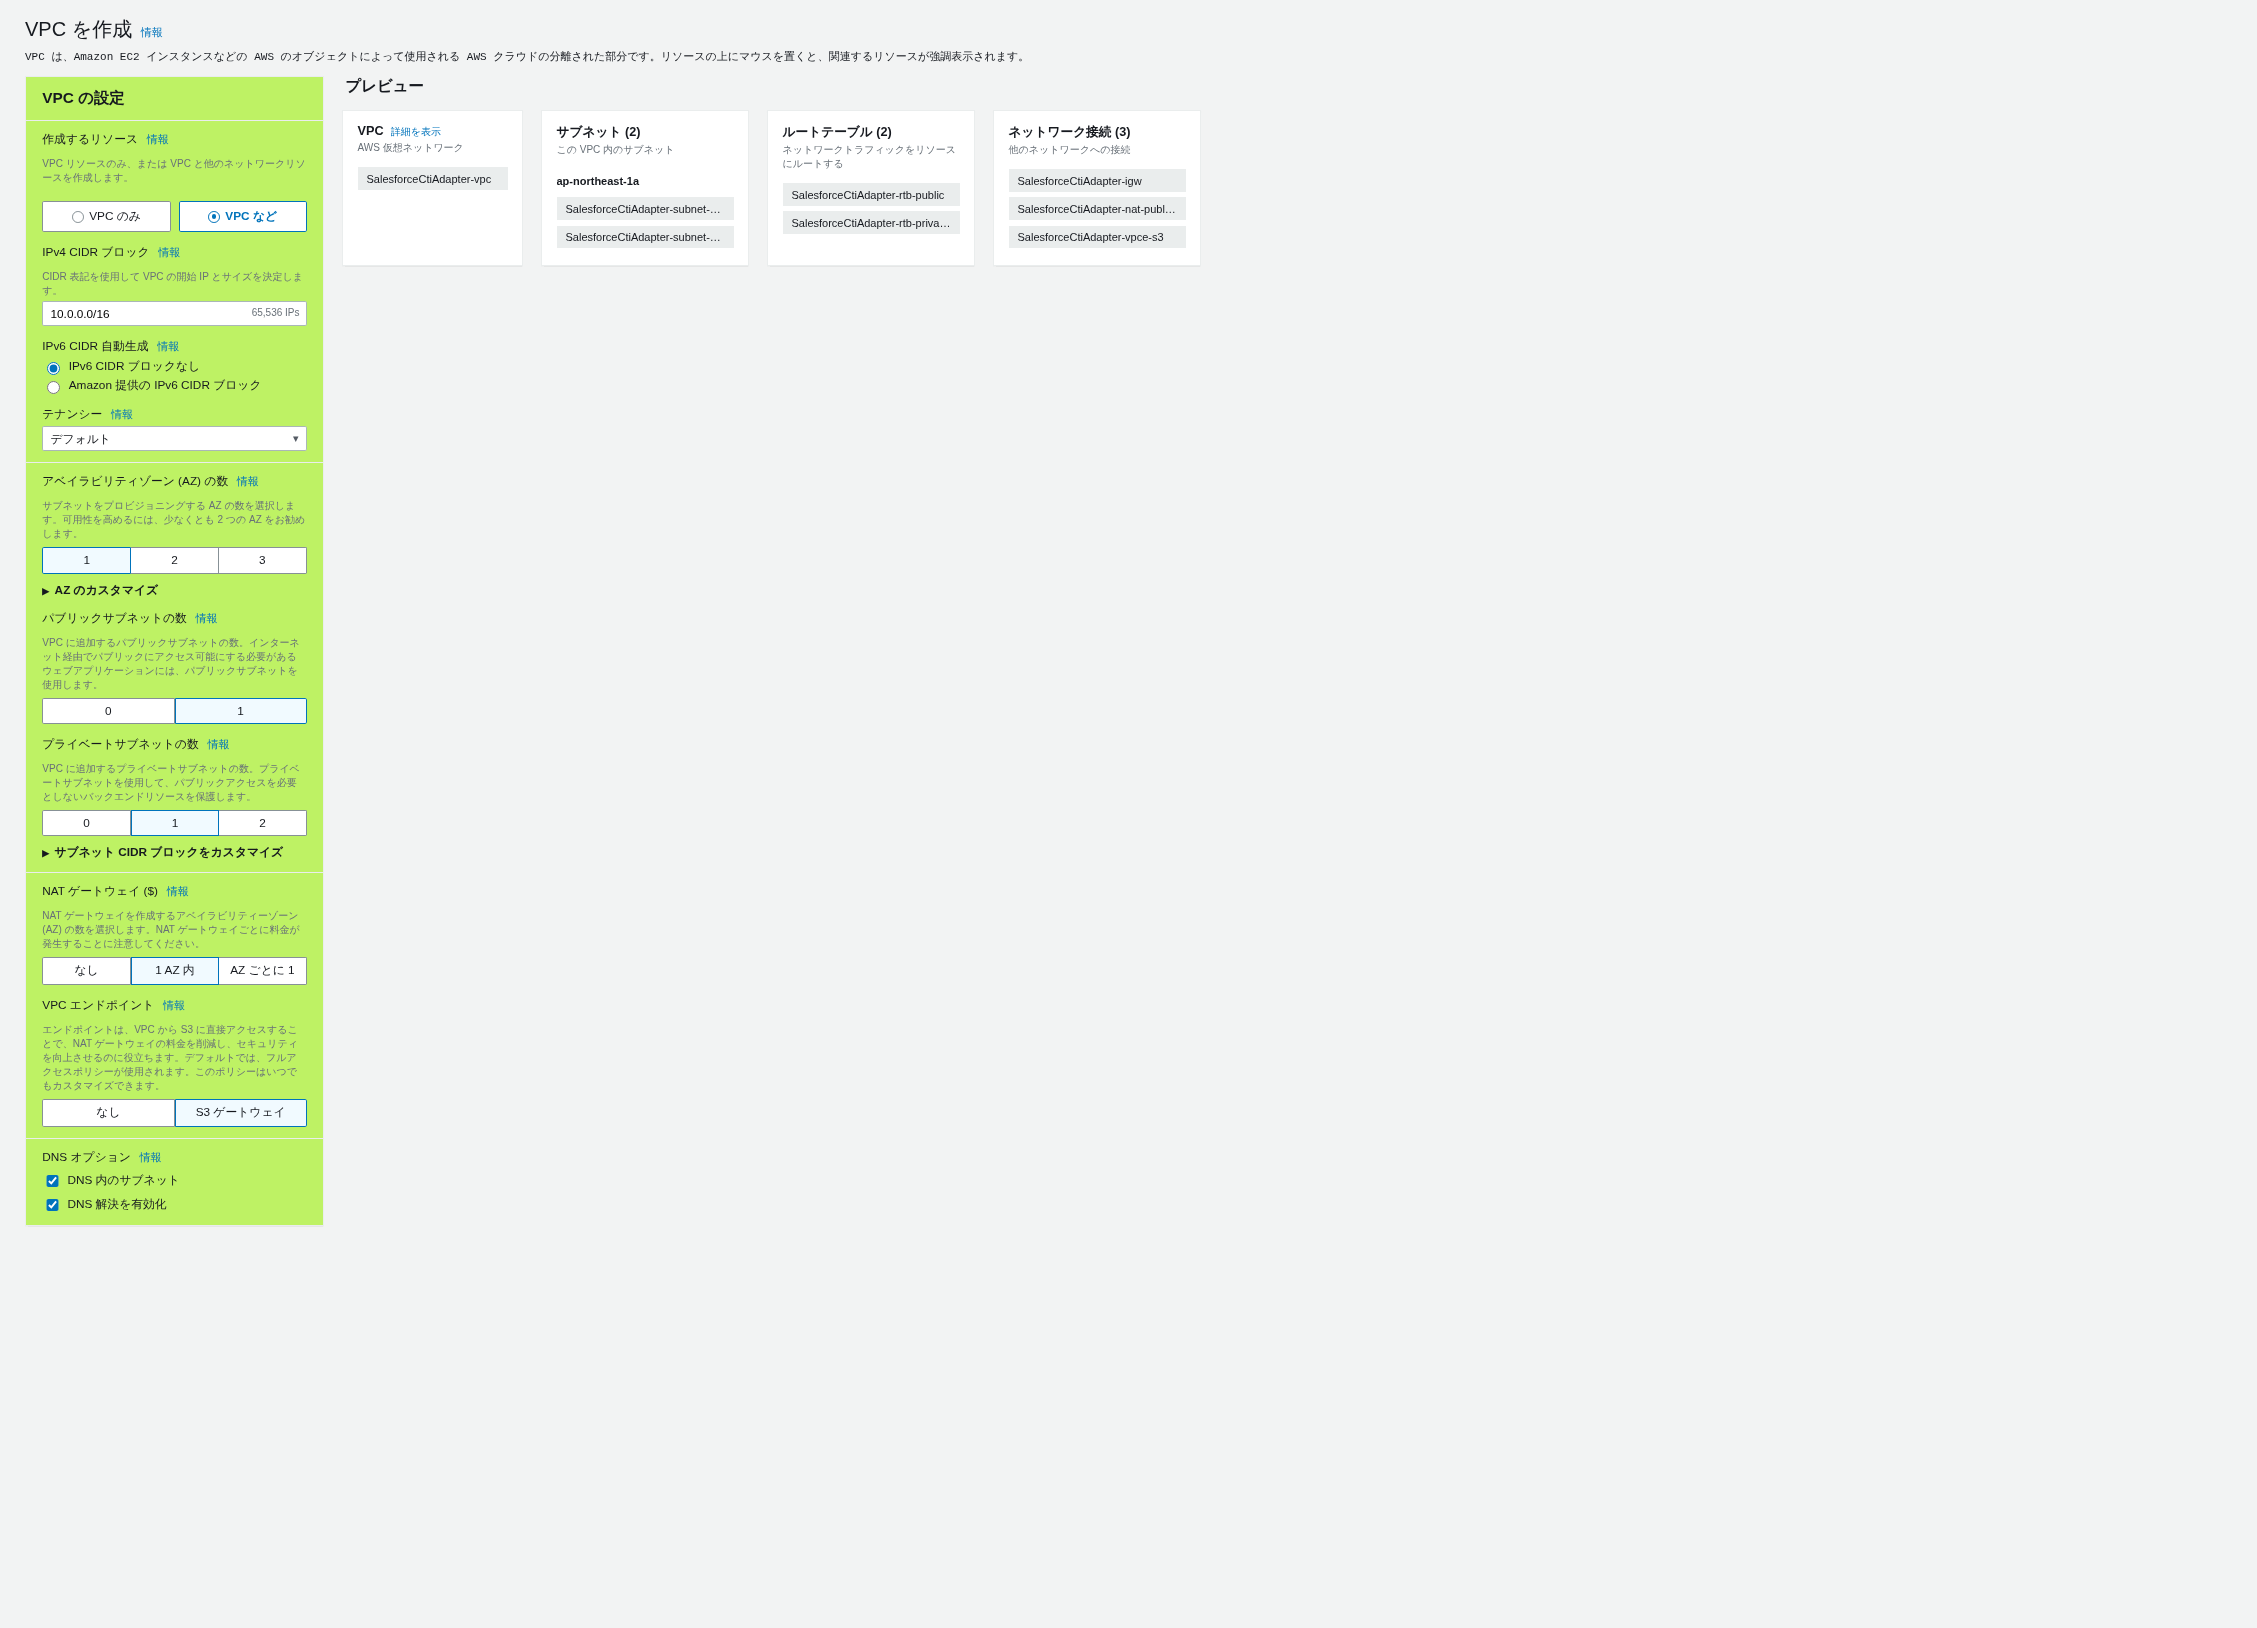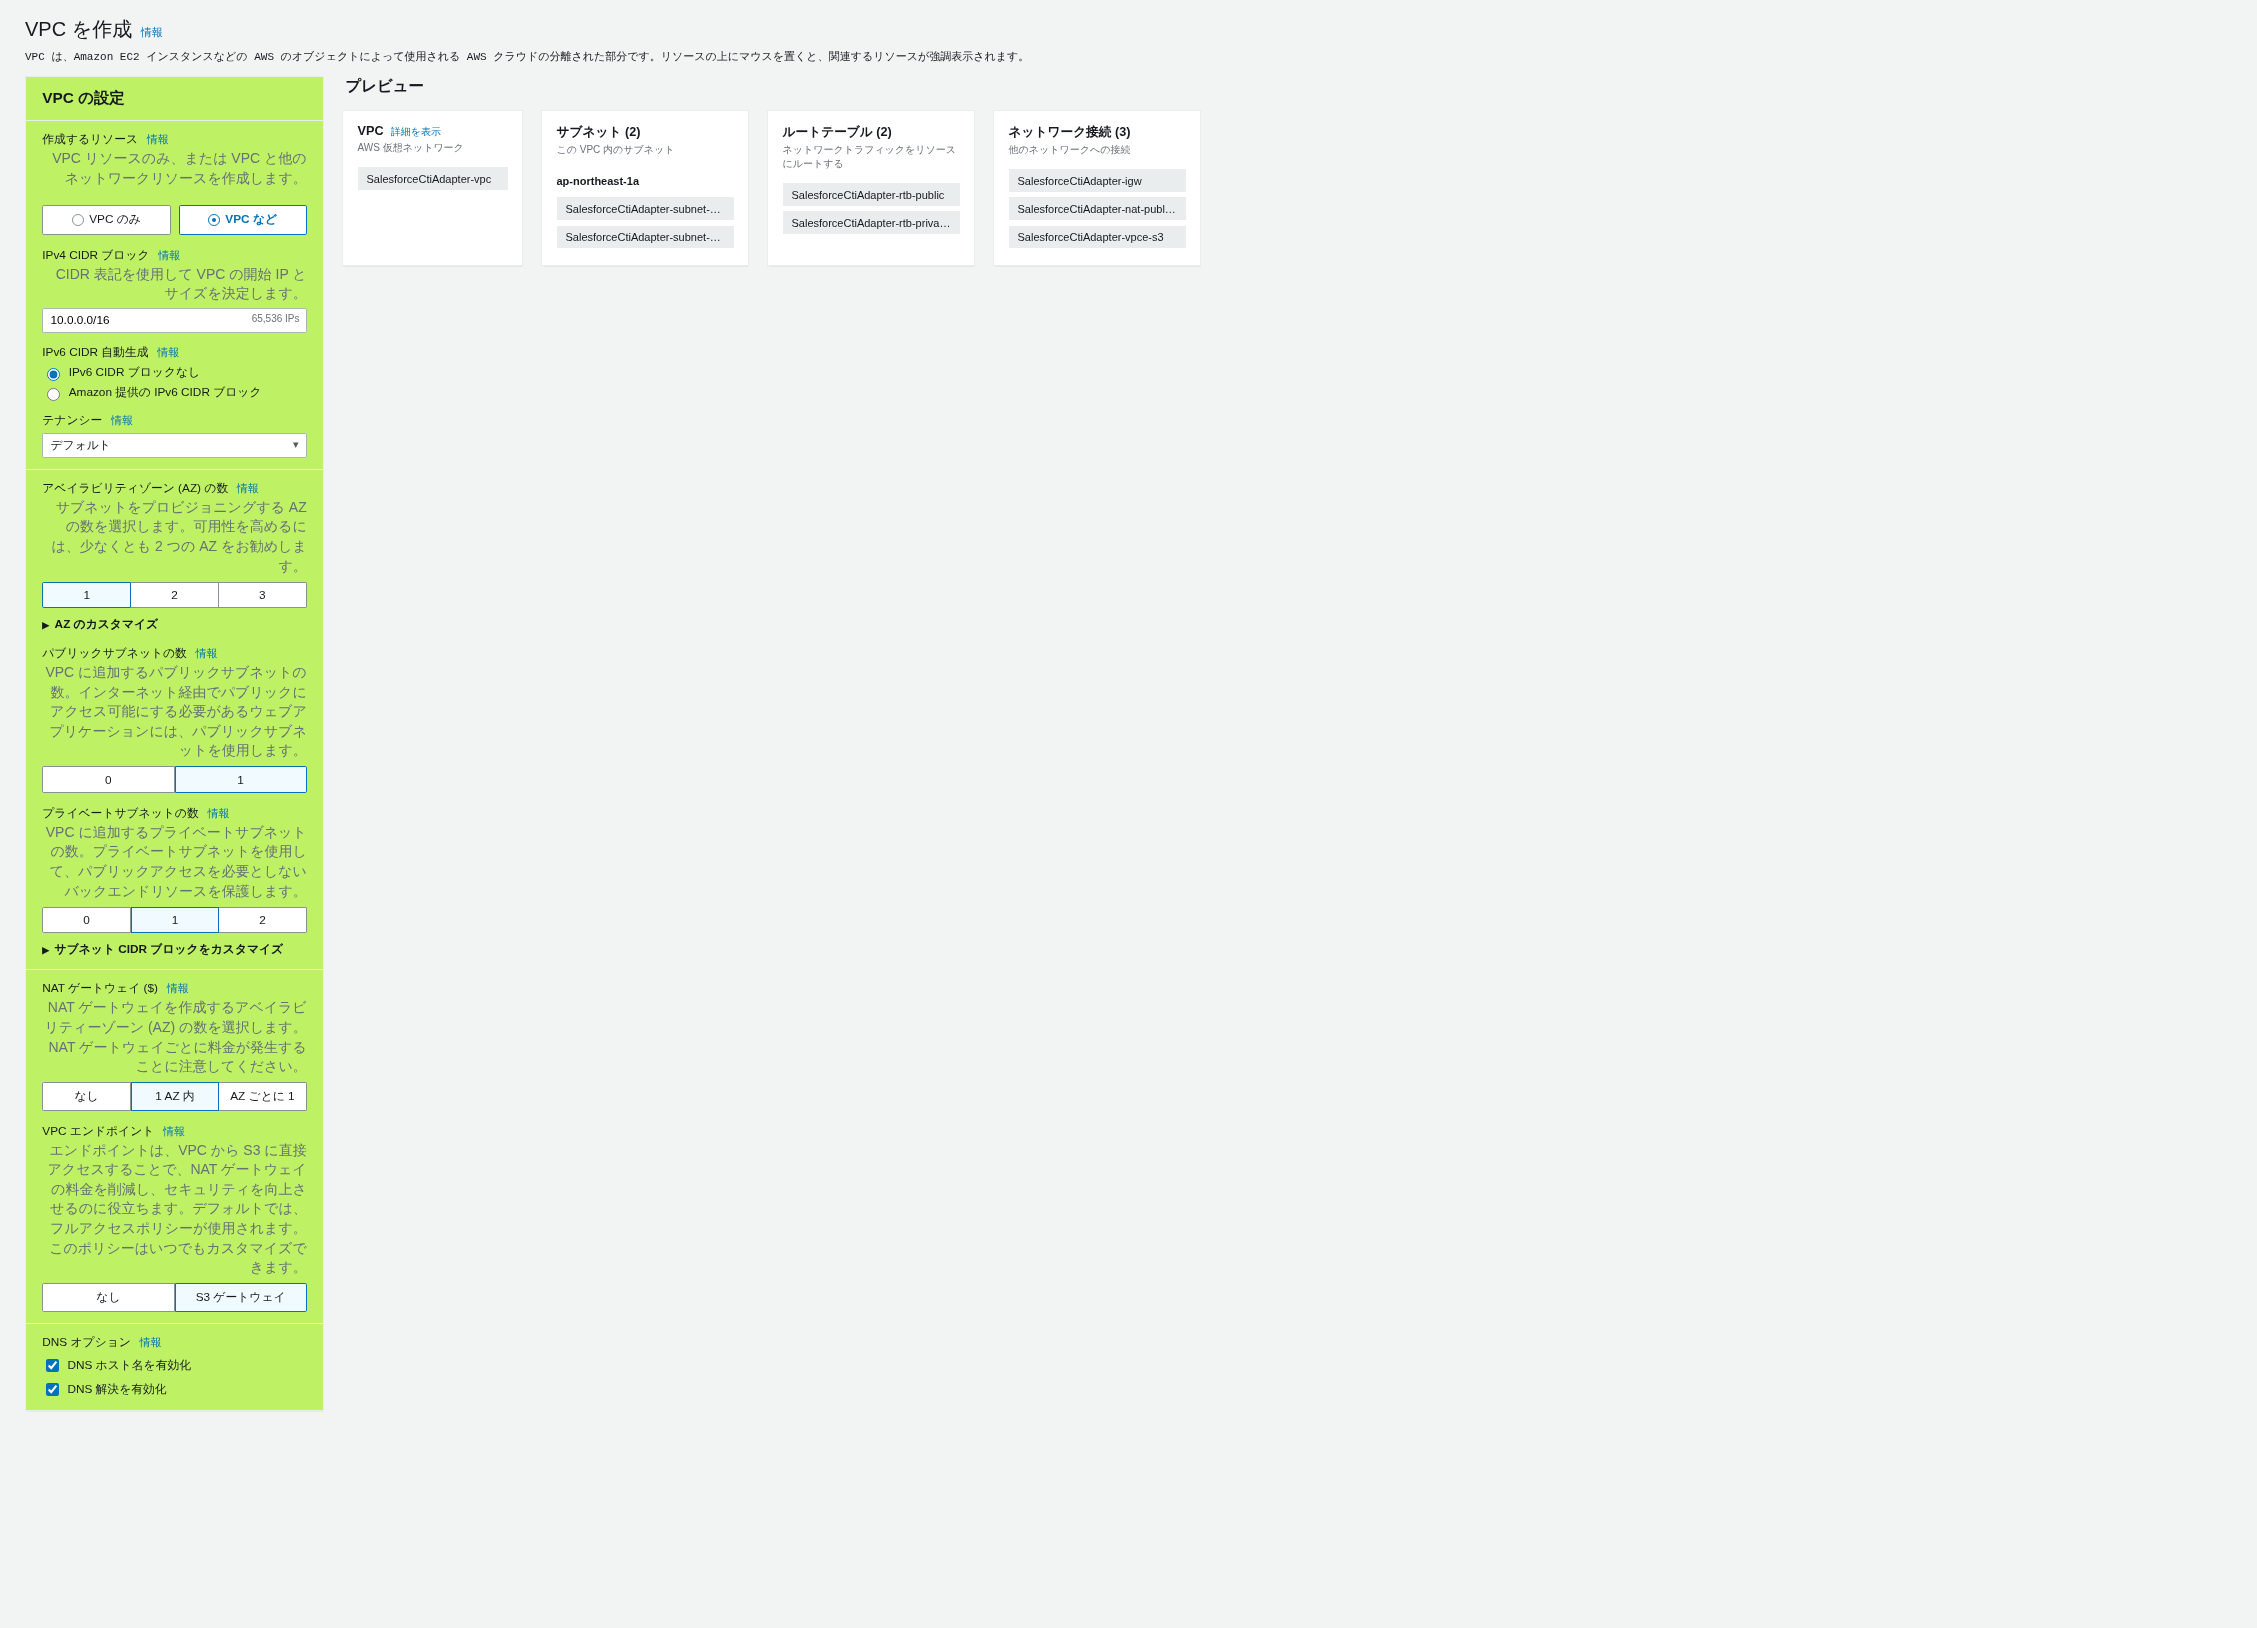--- a/index.html
+++ b/index.html
@@ -36,21 +36,21 @@
     font-weight: 700;
   }
   .section {
     padding: 11px 16.3px;
     border-bottom: 0.9px solid #eaeded;
   }
   .section:last-child { border-bottom: none; }
   .field { margin-bottom: 12.7px; }
   .field:last-child { margin-bottom: 0; }
   .field-label { font-size: 11.8px; font-weight: 400; display: inline-block; text-align: center; }
-  .field-hint { font-size: 14px; color: #687078; margin-top: 1px; line-height: 1.4; text-align: right; }
+  .field-hint { font-size: 10px; color: #687078; margin-top: 9px; line-height: 1.4; }
 
   .toggle-group { display: flex; gap: 8px; margin-top: 16px; }
   .toggle-btn {
     flex: 1;
     padding: 6.3px 9px;
     text-align: center;
     border: 0.9px solid #879196;
     border-radius: 1.8px;
     cursor: pointer;
     background: #fff;
@@ -265,21 +265,21 @@
           </div>
         </div>
       </div>
 
       <div class="section">
         <div class="field">
           <span class="field-label">DNS オプション</span>
           <a class="info-link">情報</a>
           <div class="checkbox-row">
             <input type="checkbox" checked="" style="">
-            <span>DNS ホスト名を有効化</span>
+            <span>DNS 内のサブネット</span>
           </div>
           <div class="checkbox-row">
             <input type="checkbox" checked="" style="">
             <span>DNS 解決を有効化</span>
           </div>
         </div>
       </div>
     </div>
 
     <div class="preview-area">

